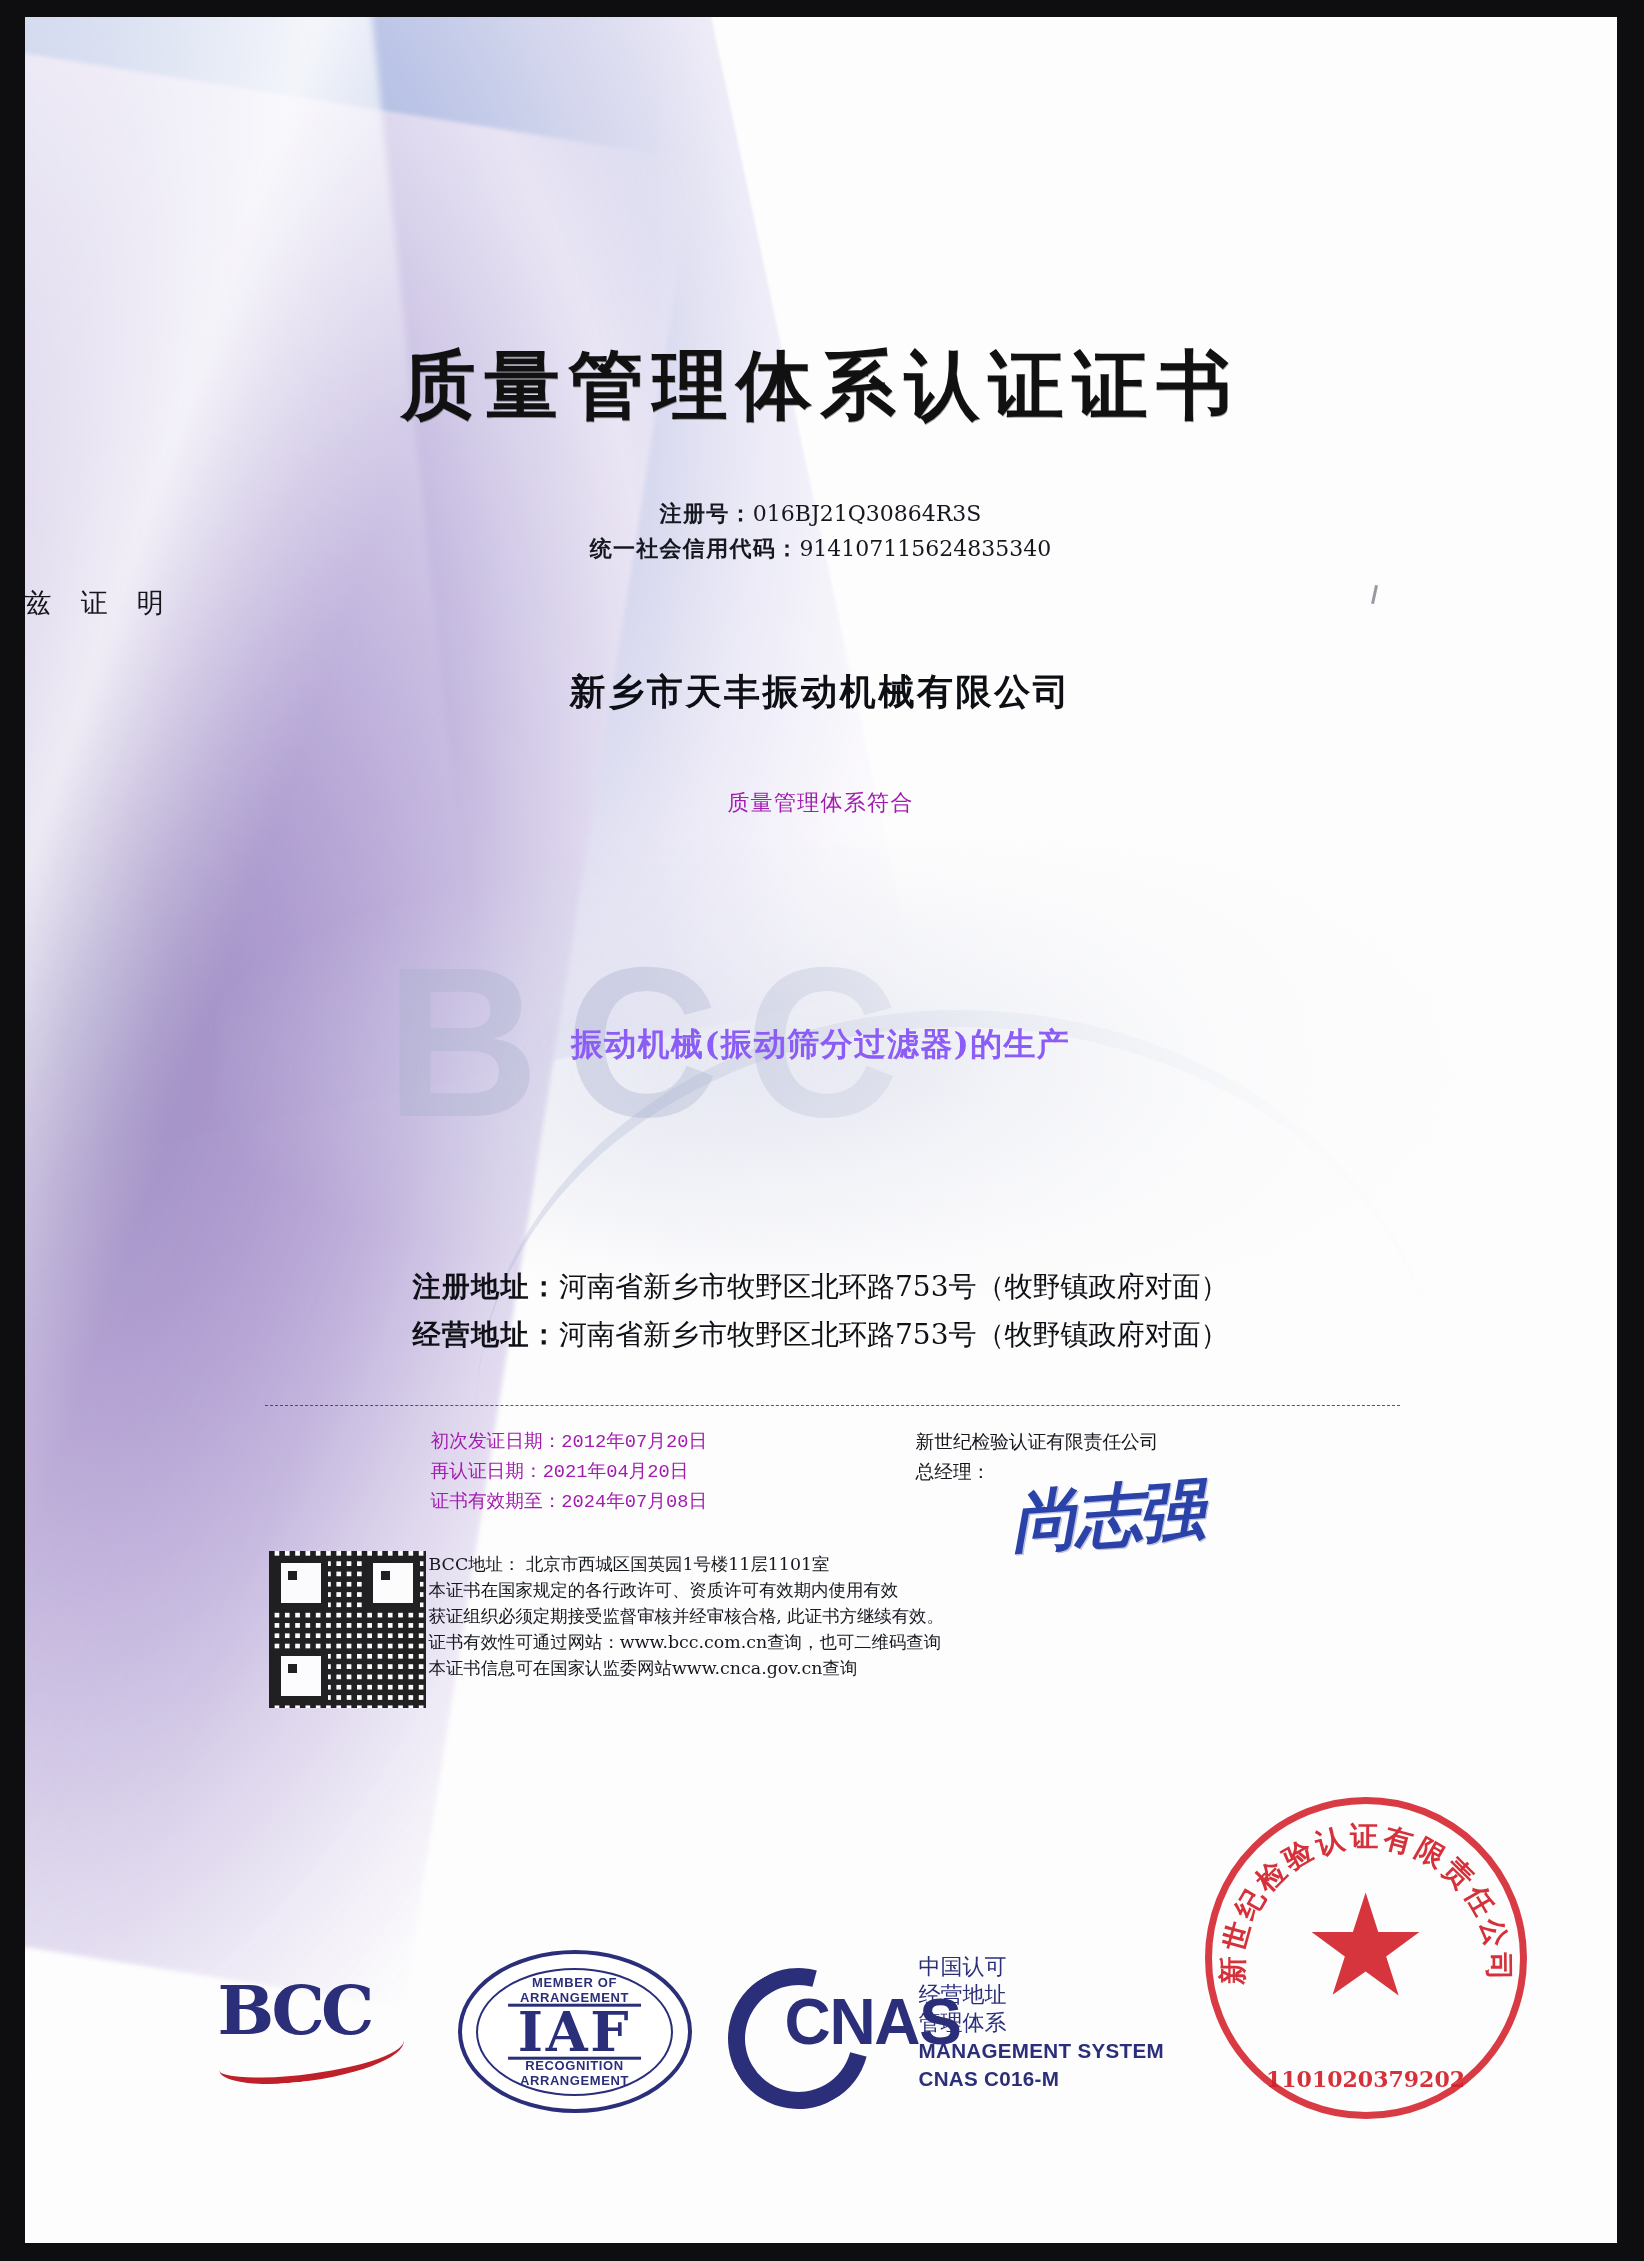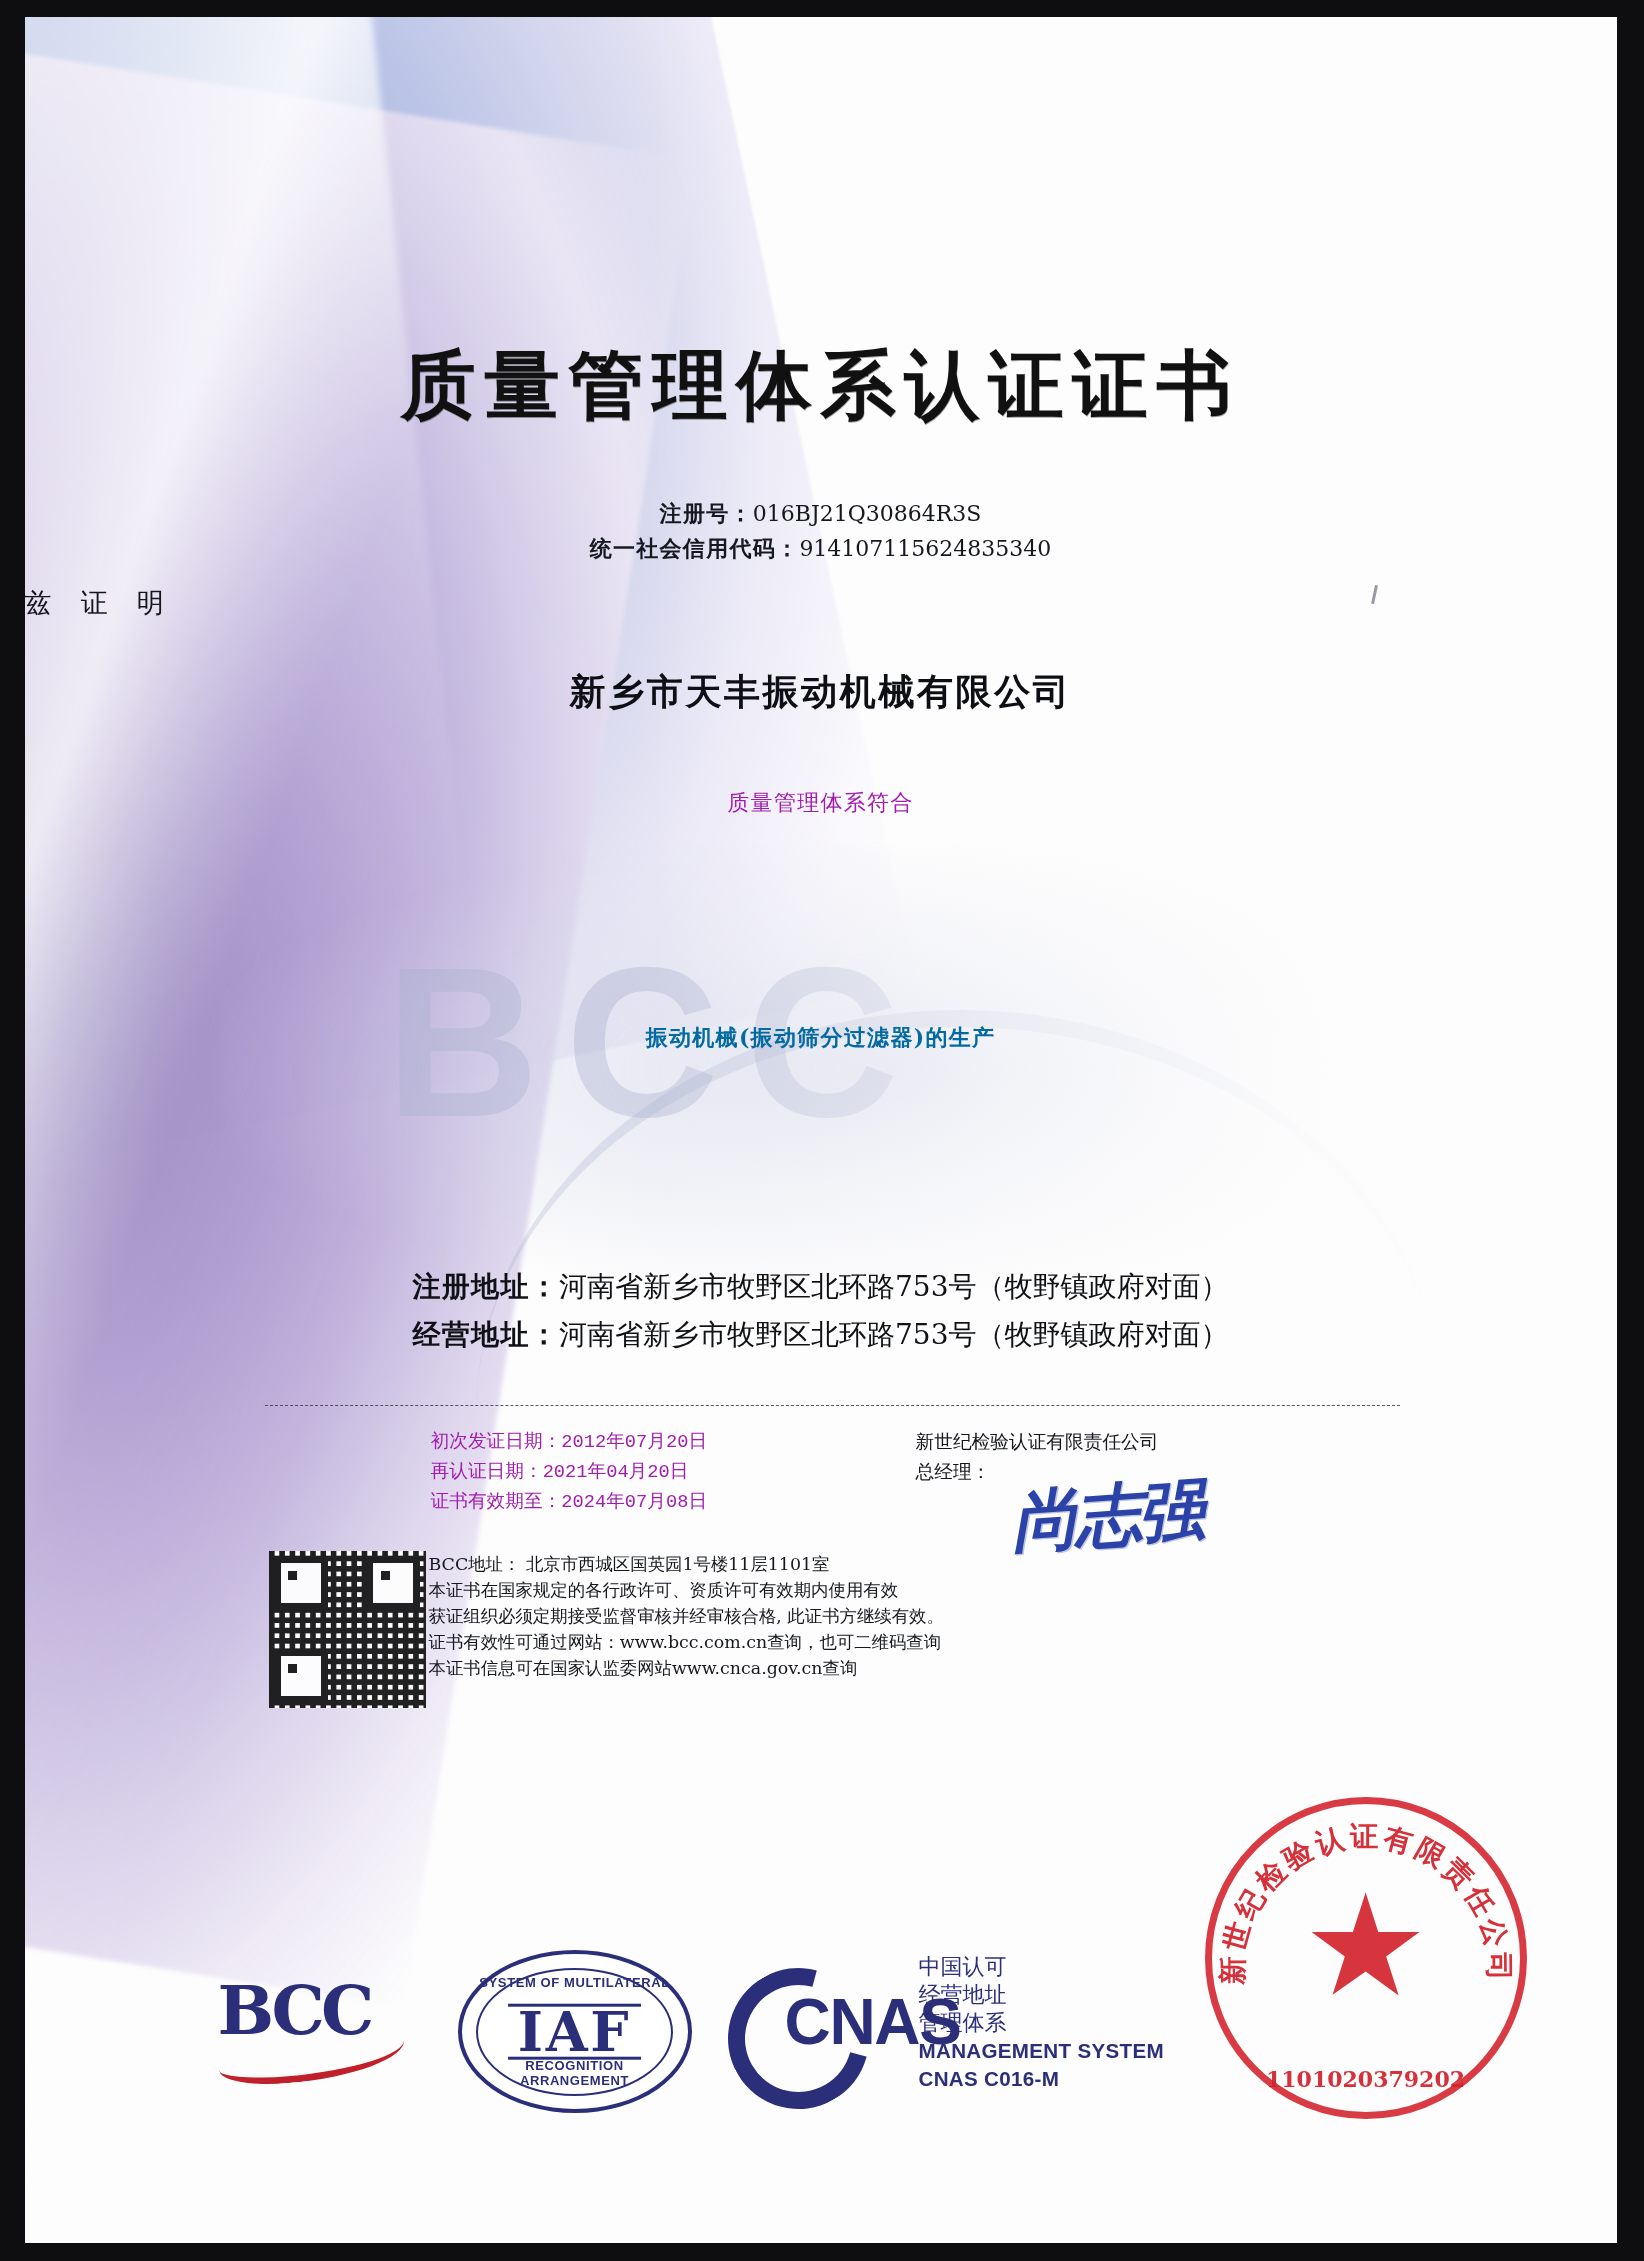--- a/index.html
+++ b/index.html
@@ -183,24 +183,24 @@
     color: #14161c;
     letter-spacing: 0.6px;
     font-family: "DejaVu Serif", serif;
   }
 
   .scope {
     position: absolute;
     left: 0; right: 0;
     top: 1006px;
     text-align: center;
-    font-size: 22px;
+    font-size: 32px;
     font-weight: 700;
     letter-spacing: 1.3px;
-    color: #0369a1;
+    color: #8b5cf6;
     font-family: "DejaVu Serif", serif;
   }
 
   .addr-block {
     position: absolute;
     left: 0; right: 0;
     top: 1246px;
     text-align: center;
     font-size: 28px;
     line-height: 48px;
@@ -550,21 +550,21 @@
 
     <div class="logos">
 
       <div class="bcc">
         <div class="letters">BCC</div>
         <div class="swish"></div>
       </div>
 
       <div class="iaf">
         <div class="inner">
-          <div class="top-txt">SYSTEM OF MULTILATERAL</div>
+          <div class="top-txt">MEMBER OF ARRANGEMENT</div>
           <div class="mid">IAF</div>
           <div class="bot-txt">RECOGNITION  ARRANGEMENT</div>
         </div>
       </div>
 
       <div class="cnas">
         <div class="ring"></div>
         <div class="word">CNAS</div>
       </div>
 

